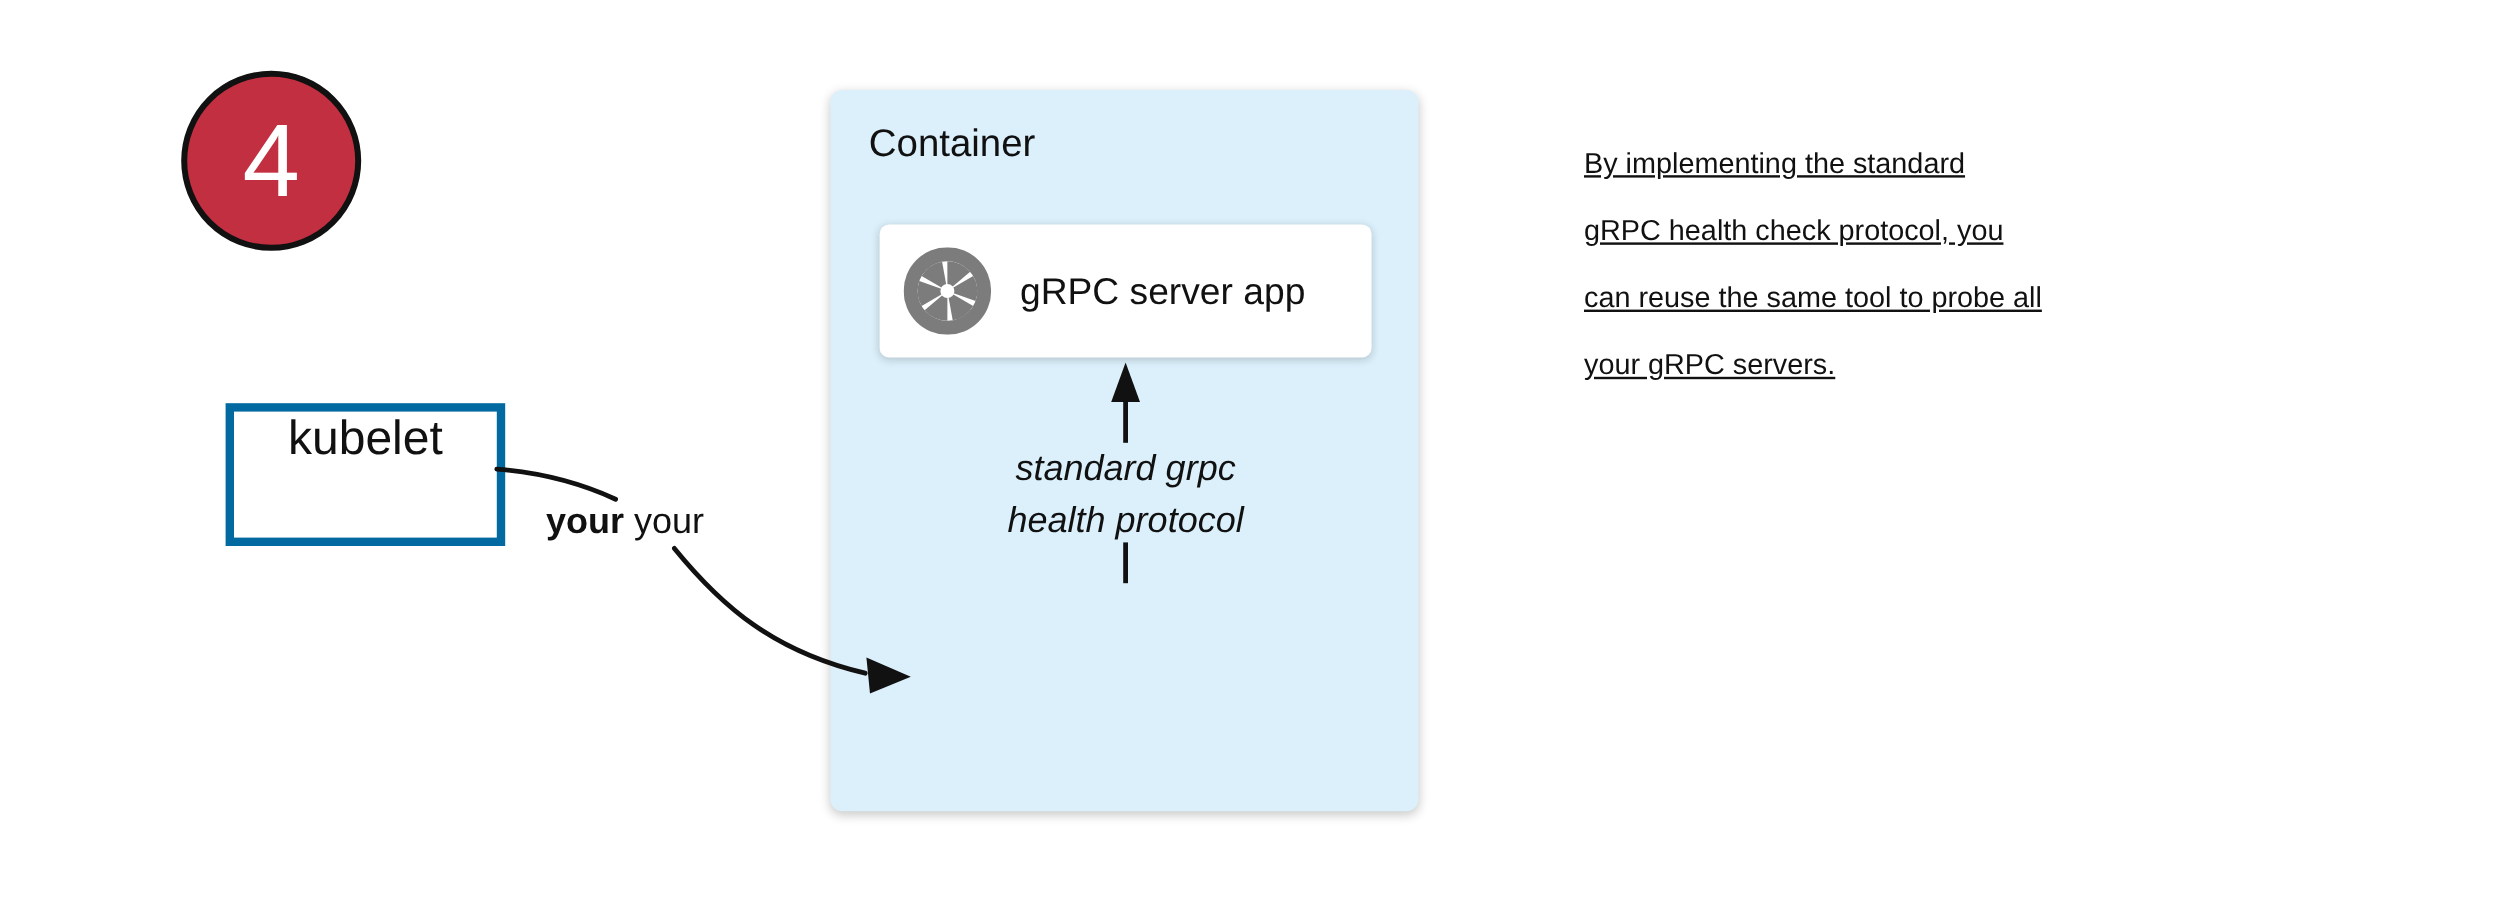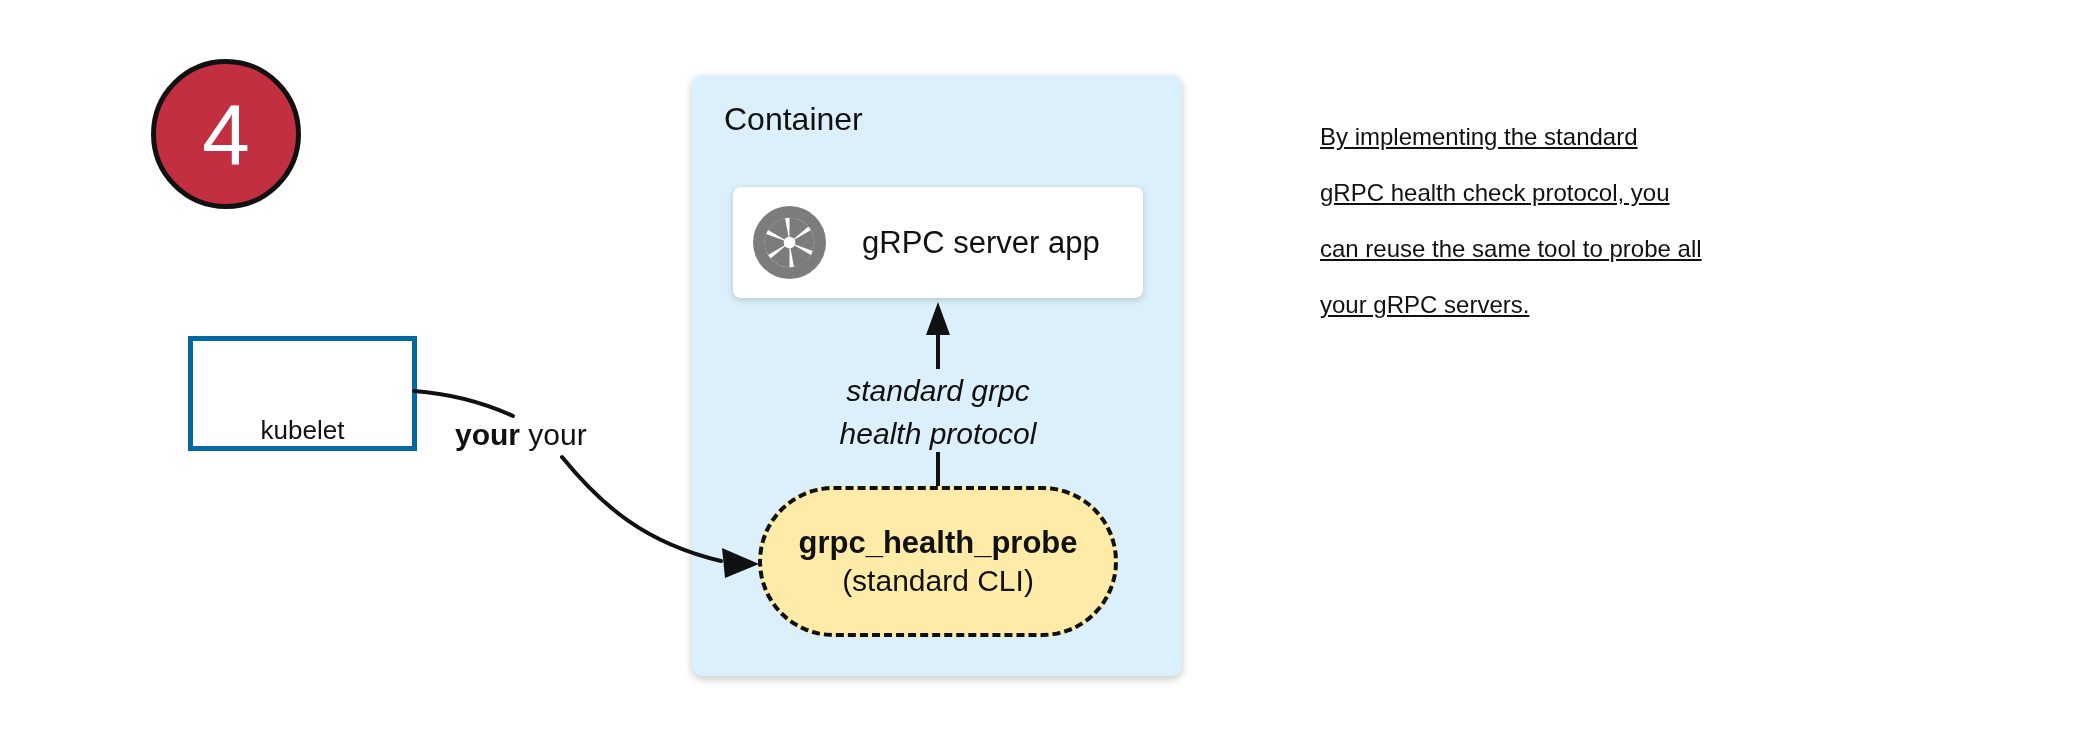--- a/index.html
+++ b/index.html
@@ -19,23 +19,23 @@
     width:140px;height:140px;border-radius:50%;
     background:#C22F40;border:5px solid #111;
     display:flex;align-items:center;justify-content:center;
     color:#fff;font-size:86px;font-weight:400;
   }
 
   
   .kubelet{
     position:absolute;left:188px;top:336px;
     width:219px;height:105px;
-    background:#fff;border:5px solid #0369a1;
-    display:flex;align-items:flex-end;justify-content:center;
-    font-size:26px;
+    background:#fff;border:7px solid #0369a1;
+    display:flex;align-items:flex-start;justify-content:center;
+    font-size:40px;
   }
 
   
   .exec-label{
     position:absolute;left:455px;top:418px;
     font-size:30px;white-space:nowrap;
   }
   .exec-label .b{font-weight:bold;}
 
   
@@ -51,21 +51,21 @@
     font-size:32px;
   }
 
   
   .server-box{
     position:absolute;left:41px;top:112px;
     width:410px;height:111px;
     background:#fff;border-radius:8px;
     box-shadow:0 2px 7px rgba(0,0,0,0.18);
     display:flex;align-items:center;
-    padding-left:20px;box-sizing:border-box;gap:36px;
+    padding-left:20px;box-sizing:border-box;gap:24px;
     font-size:31px;
   }
   .aperture{width:73px;height:73px;flex:0 0 auto;}
 
   
   .connector-label{
     position:absolute;left:783px;top:369px;width:310px;
     text-align:center;font-size:30px;line-height:43px;font-style:italic;
   }
 
@@ -122,24 +122,20 @@
           <path d="M50,50 L50,16 A34,34 0 0 1 76,28 Z" transform="rotate(300 50 50)"></path>
         </g>
         <circle cx="50" cy="50" r="8" fill="#FFFFFF"></circle>
       </svg>
       <span>gRPC server app</span>
     </div>
   </div>
 
   <div class="connector-label">standard grpc<br>health protocol</div>
 
-  <div class="pill">
-    <div class="pill-title">grpc_health_probe</div>
-    <div class="pill-subtitle">(standard CLI)</div>
-  </div>
 
   <div class="note">By implementing the standard<br>gRPC health check protocol, you<br>can reuse the same tool to probe all<br>your gRPC servers.</div>
 
   <svg class="arrows" width="2100" height="750" viewBox="0 0 2100 750" aria-hidden="true">
 
     <g stroke="#111" stroke-width="4" fill="none">
       <line x1="938" y1="334" x2="938" y2="369"></line>
       <line x1="938" y1="452" x2="938" y2="486"></line>
     </g>
     <polygon points="938,302 926,335 950,335" fill="#111"></polygon>

